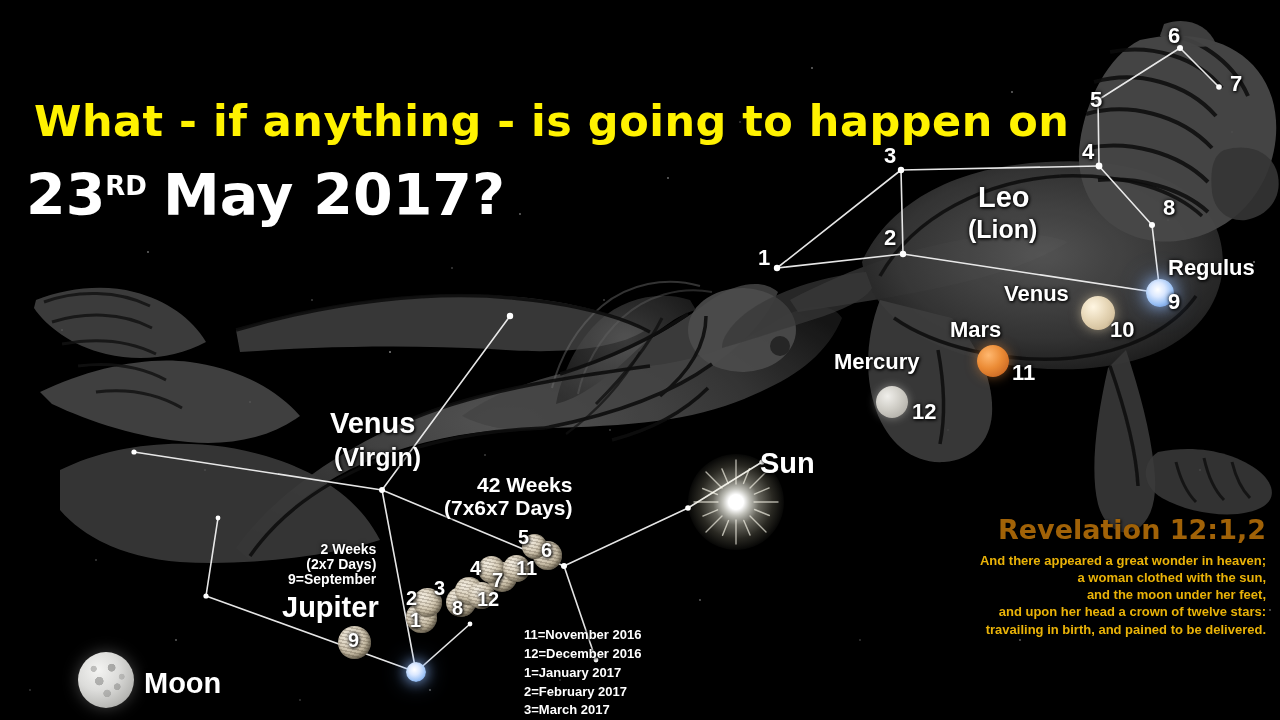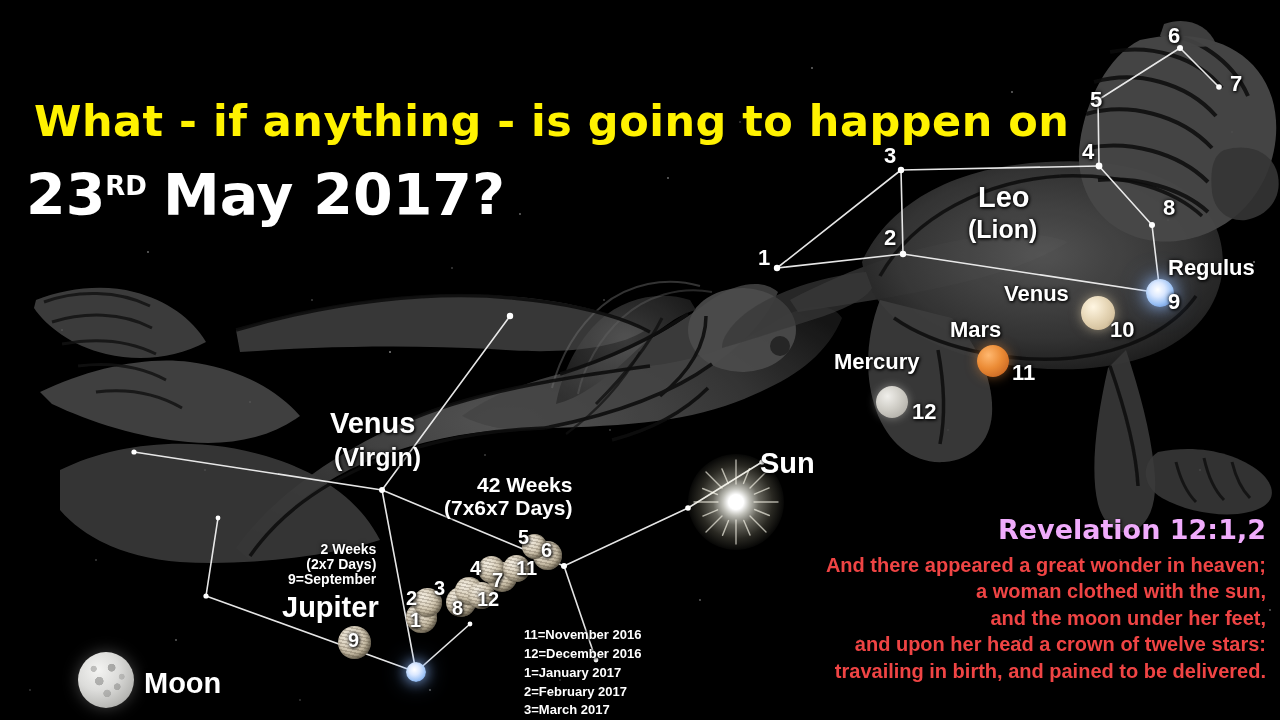--- a/index.html
+++ b/index.html
@@ -75,34 +75,34 @@
   .lbl-legend { font-size: 13px; line-height: 1.45; }
   .center { text-align: right; }
 
   
   .scripture-title {
     position: absolute;
     right: 14px;
     top: 514px;
     font-size: 27px;
     font-weight: bold;
-    color: #f0abfc;
+    color: #a16207;
     white-space: nowrap;
     text-shadow: 1px 1px 3px #000;
     font-family: "DejaVu Sans", sans-serif;
   }
   .scripture-body {
     position: absolute;
     right: 14px;
     top: 552px;
     width: 470px;
     text-align: right;
-    font-size: 20px;
-    font-weight: bold;
-    color: #ef4444;
+    font-size: 13px;
+    font-weight: bold;
+    color: #eab308;
     line-height: 1.32;
     text-shadow: 1px 1px 2px #000;
   }
 
   
   .legend-col {
     position: absolute;
     color: #fff;
     font-weight: bold;
   }

